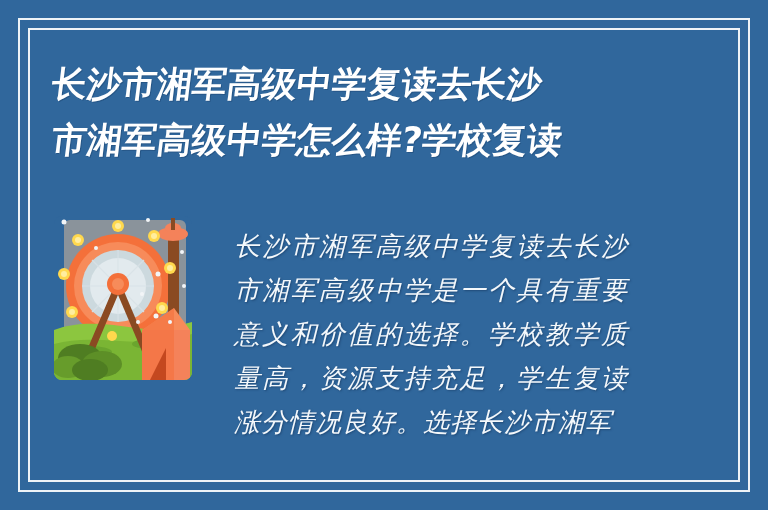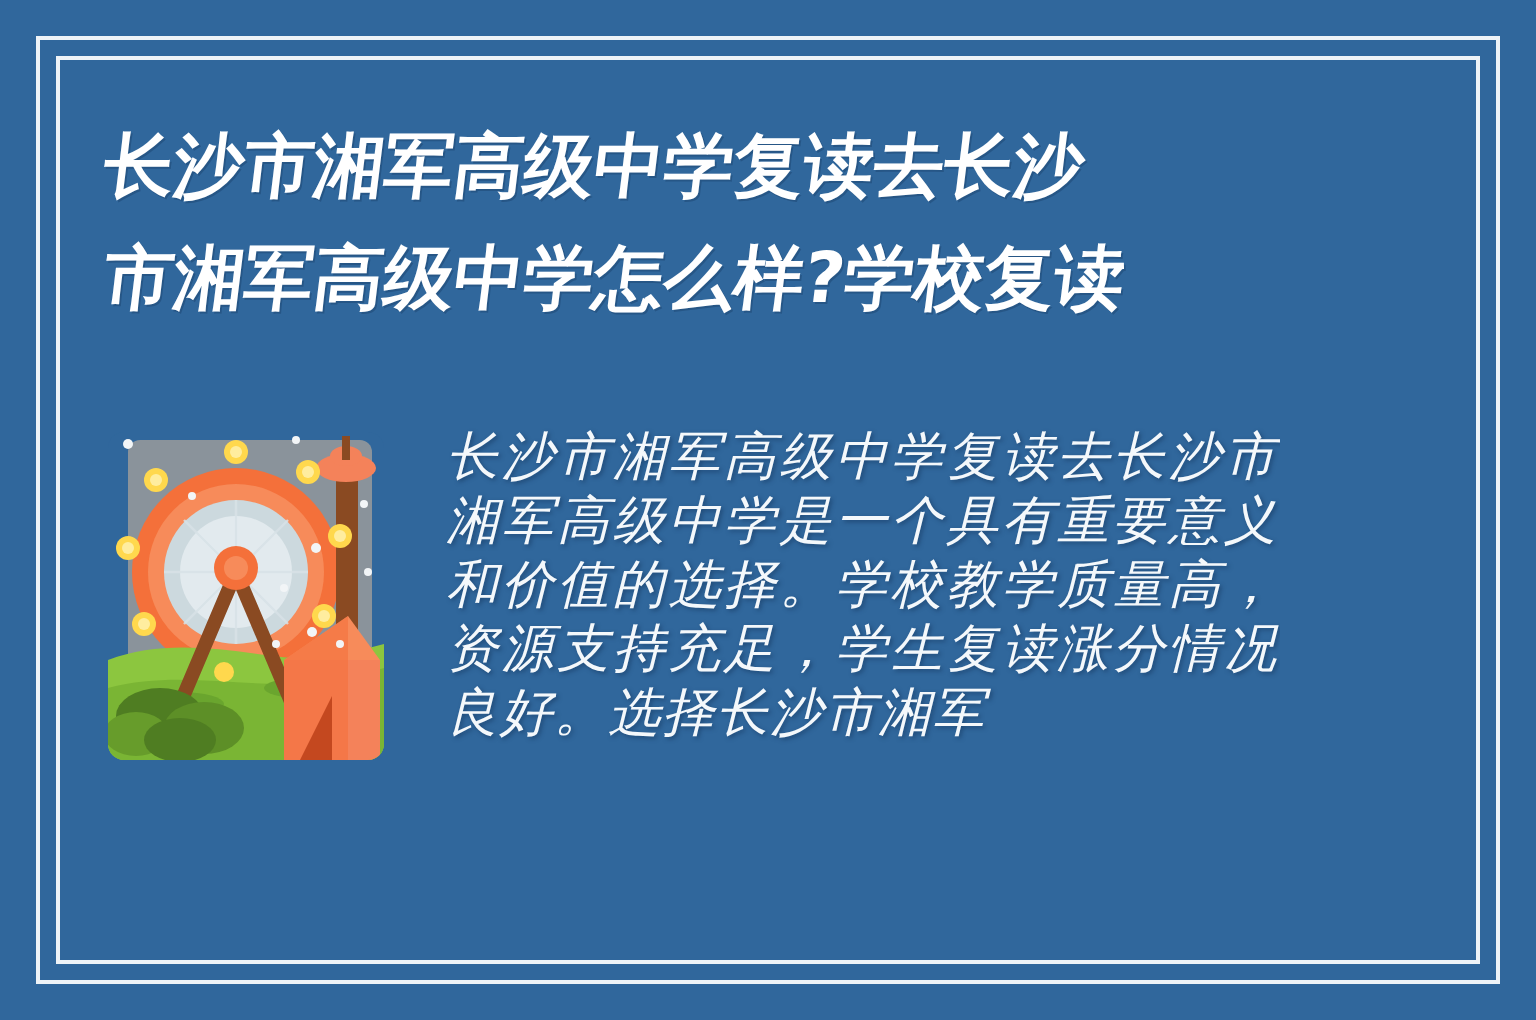--- a/index.html
+++ b/index.html
@@ -90,26 +90,26 @@
     left: 172px;
     top: 0px;
     width: 418px;
     height: 240px;
     overflow: hidden;
   }
   #paragraph-text {
     color: #f4f8fb;
     font-family: "DejaVu Serif", "Liberation Serif", serif;
     font-size: 26px;
-    line-height: 32px;
+    line-height: 44px;
     font-style: italic;
     letter-spacing: 1px;
     text-align: justify;
     text-shadow: 1px 1px 2px rgba(18,50,88,0.55);
-    margin: 1px;
+    margin: 12px;
   }
 </style>
 </head>
 <body>
 
 <div id="card">
 
   <div class="frame frame-outer"></div>
   <div class="frame frame-inner"></div>
 

